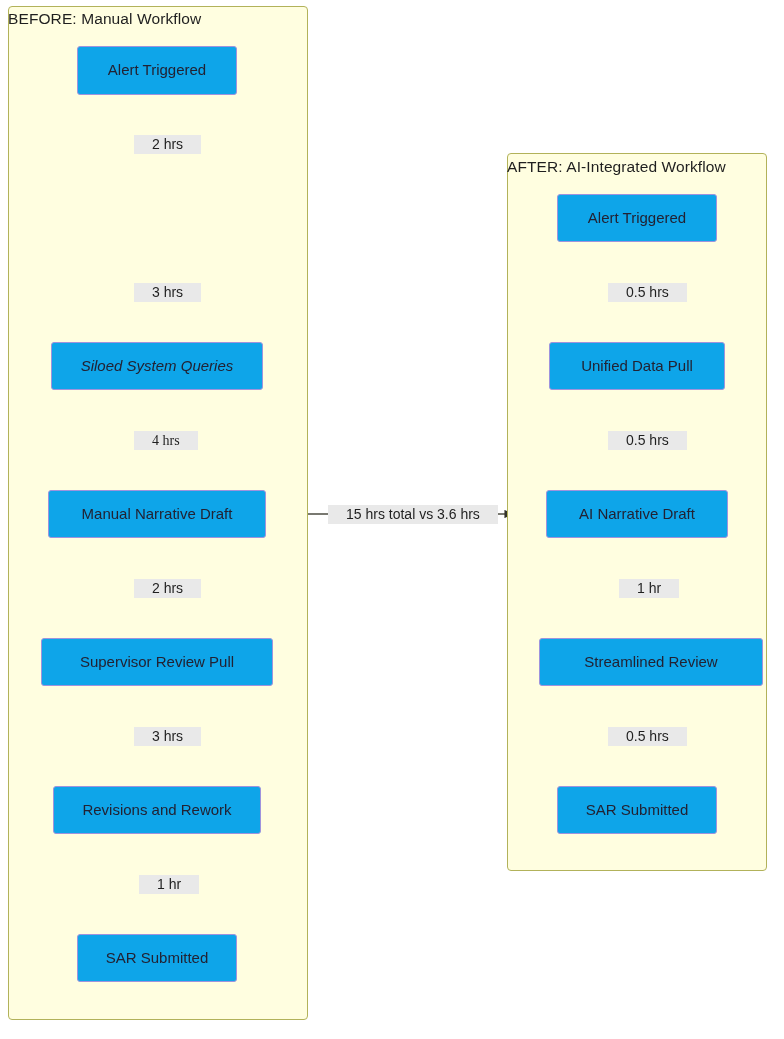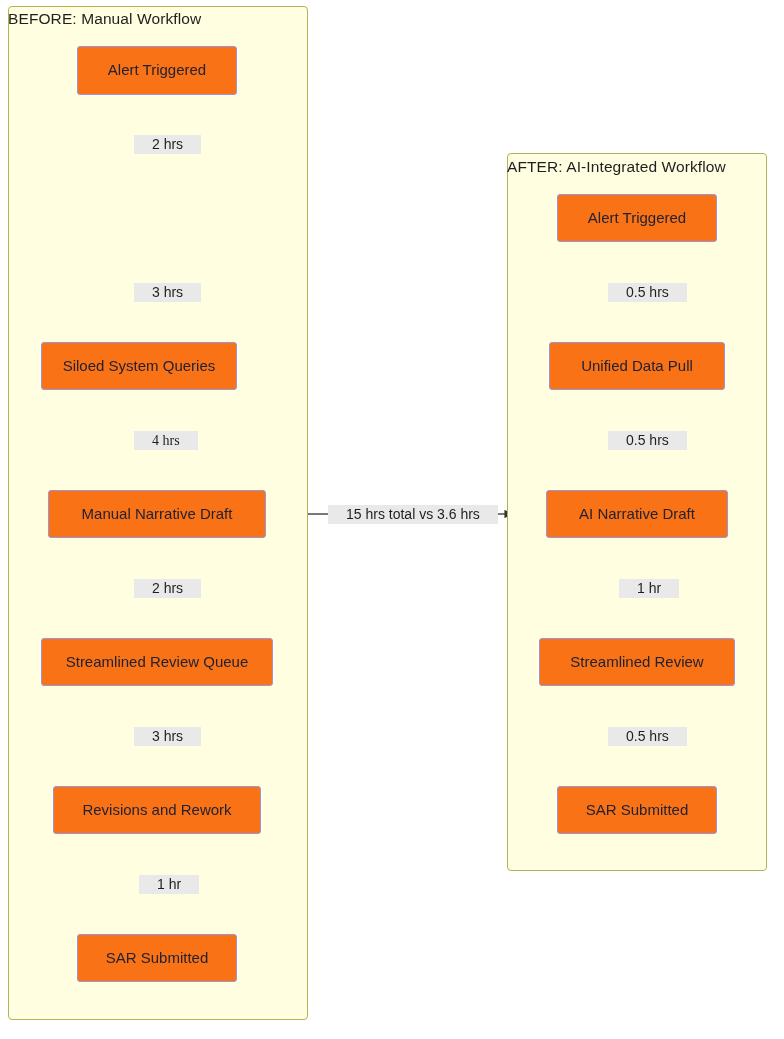--- a/index.html
+++ b/index.html
@@ -32,21 +32,21 @@
     left: 0;
     width: 100%;
     text-align: left;
     font-size: 15.5px;
     color: #1f1f1f;
     letter-spacing: 0.1px;
     white-space: nowrap;
   }
   .node {
     position: absolute;
-    background: #f97316;
+    background: #0ea5e9;
     border: 1px solid #9f93dd;
     border-radius: 3px;
     box-sizing: border-box;
     display: flex;
     align-items: center;
     justify-content: center;
     font-size: 15px;
     color: #222233;
     text-align: center;
     line-height: 1.1;
@@ -96,28 +96,28 @@
       <line x1="305" y1="514" x2="512" y2="514"></line>
     </g>
   </svg>
 
   <div class="subgraph" style="left:8px; top:6px; width:300px; height:1014px;"></div>
   <div class="subgraph-title" style="left:8px; top:10px; width:300px;">BEFORE: Manual Workflow</div>
 
   <div class="node" style="left:77px; top:46px; width:160px; height:49px;">
     <span>Alert Triggered</span>
   </div>
-  <div class="node" style="left:41px; top:342px; width:196px; height:48px;">
+  <div class="node" style="left:51px; top:342px; width:212px; height:48px;font-style:italic;">
     <span>Siloed System Queries</span>
   </div>
   <div class="node" style="left:48px; top:490px; width:218px; height:48px;">
     <span>Manual Narrative Draft</span>
   </div>
   <div class="node" style="left:41px; top:638px; width:232px; height:48px;">
-    <span>Streamlined Review Queue</span>
+    <span>Supervisor Review Pull</span>
   </div>
   <div class="node" style="left:53px; top:786px; width:208px; height:48px;">
     <span>Revisions and Rework</span>
   </div>
   <div class="node" style="left:77px; top:934px; width:160px; height:48px;">
     <span>SAR Submitted</span>
   </div>
 
   <div class="edge-label" style="left:134px; top:135px;">2 hrs</div>
   <div class="edge-label" style="left:134px; top:283px;">3 hrs</div>
@@ -131,21 +131,21 @@
 
   <div class="node" style="left:557px; top:194px; width:160px; height:48px;">
     <span>Alert Triggered</span>
   </div>
   <div class="node" style="left:549px; top:342px; width:176px; height:48px;">
     <span>Unified Data Pull</span>
   </div>
   <div class="node" style="left:546px; top:490px; width:182px; height:48px;">
     <span>AI Narrative Draft</span>
   </div>
-  <div class="node" style="left:539px; top:638px; width:196px; height:48px;">
+  <div class="node" style="left:539px; top:638px; width:224px; height:48px;">
     <span>Streamlined Review</span>
   </div>
   <div class="node" style="left:557px; top:786px; width:160px; height:48px;">
     <span>SAR Submitted</span>
   </div>
 
   <div class="edge-label" style="left:608px; top:283px;">0.5 hrs</div>
   <div class="edge-label" style="left:608px; top:431px;">0.5 hrs</div>
   <div class="edge-label" style="left:619px; top:579px;">1 hr</div>
   <div class="edge-label" style="left:608px; top:727px;">0.5 hrs</div>

